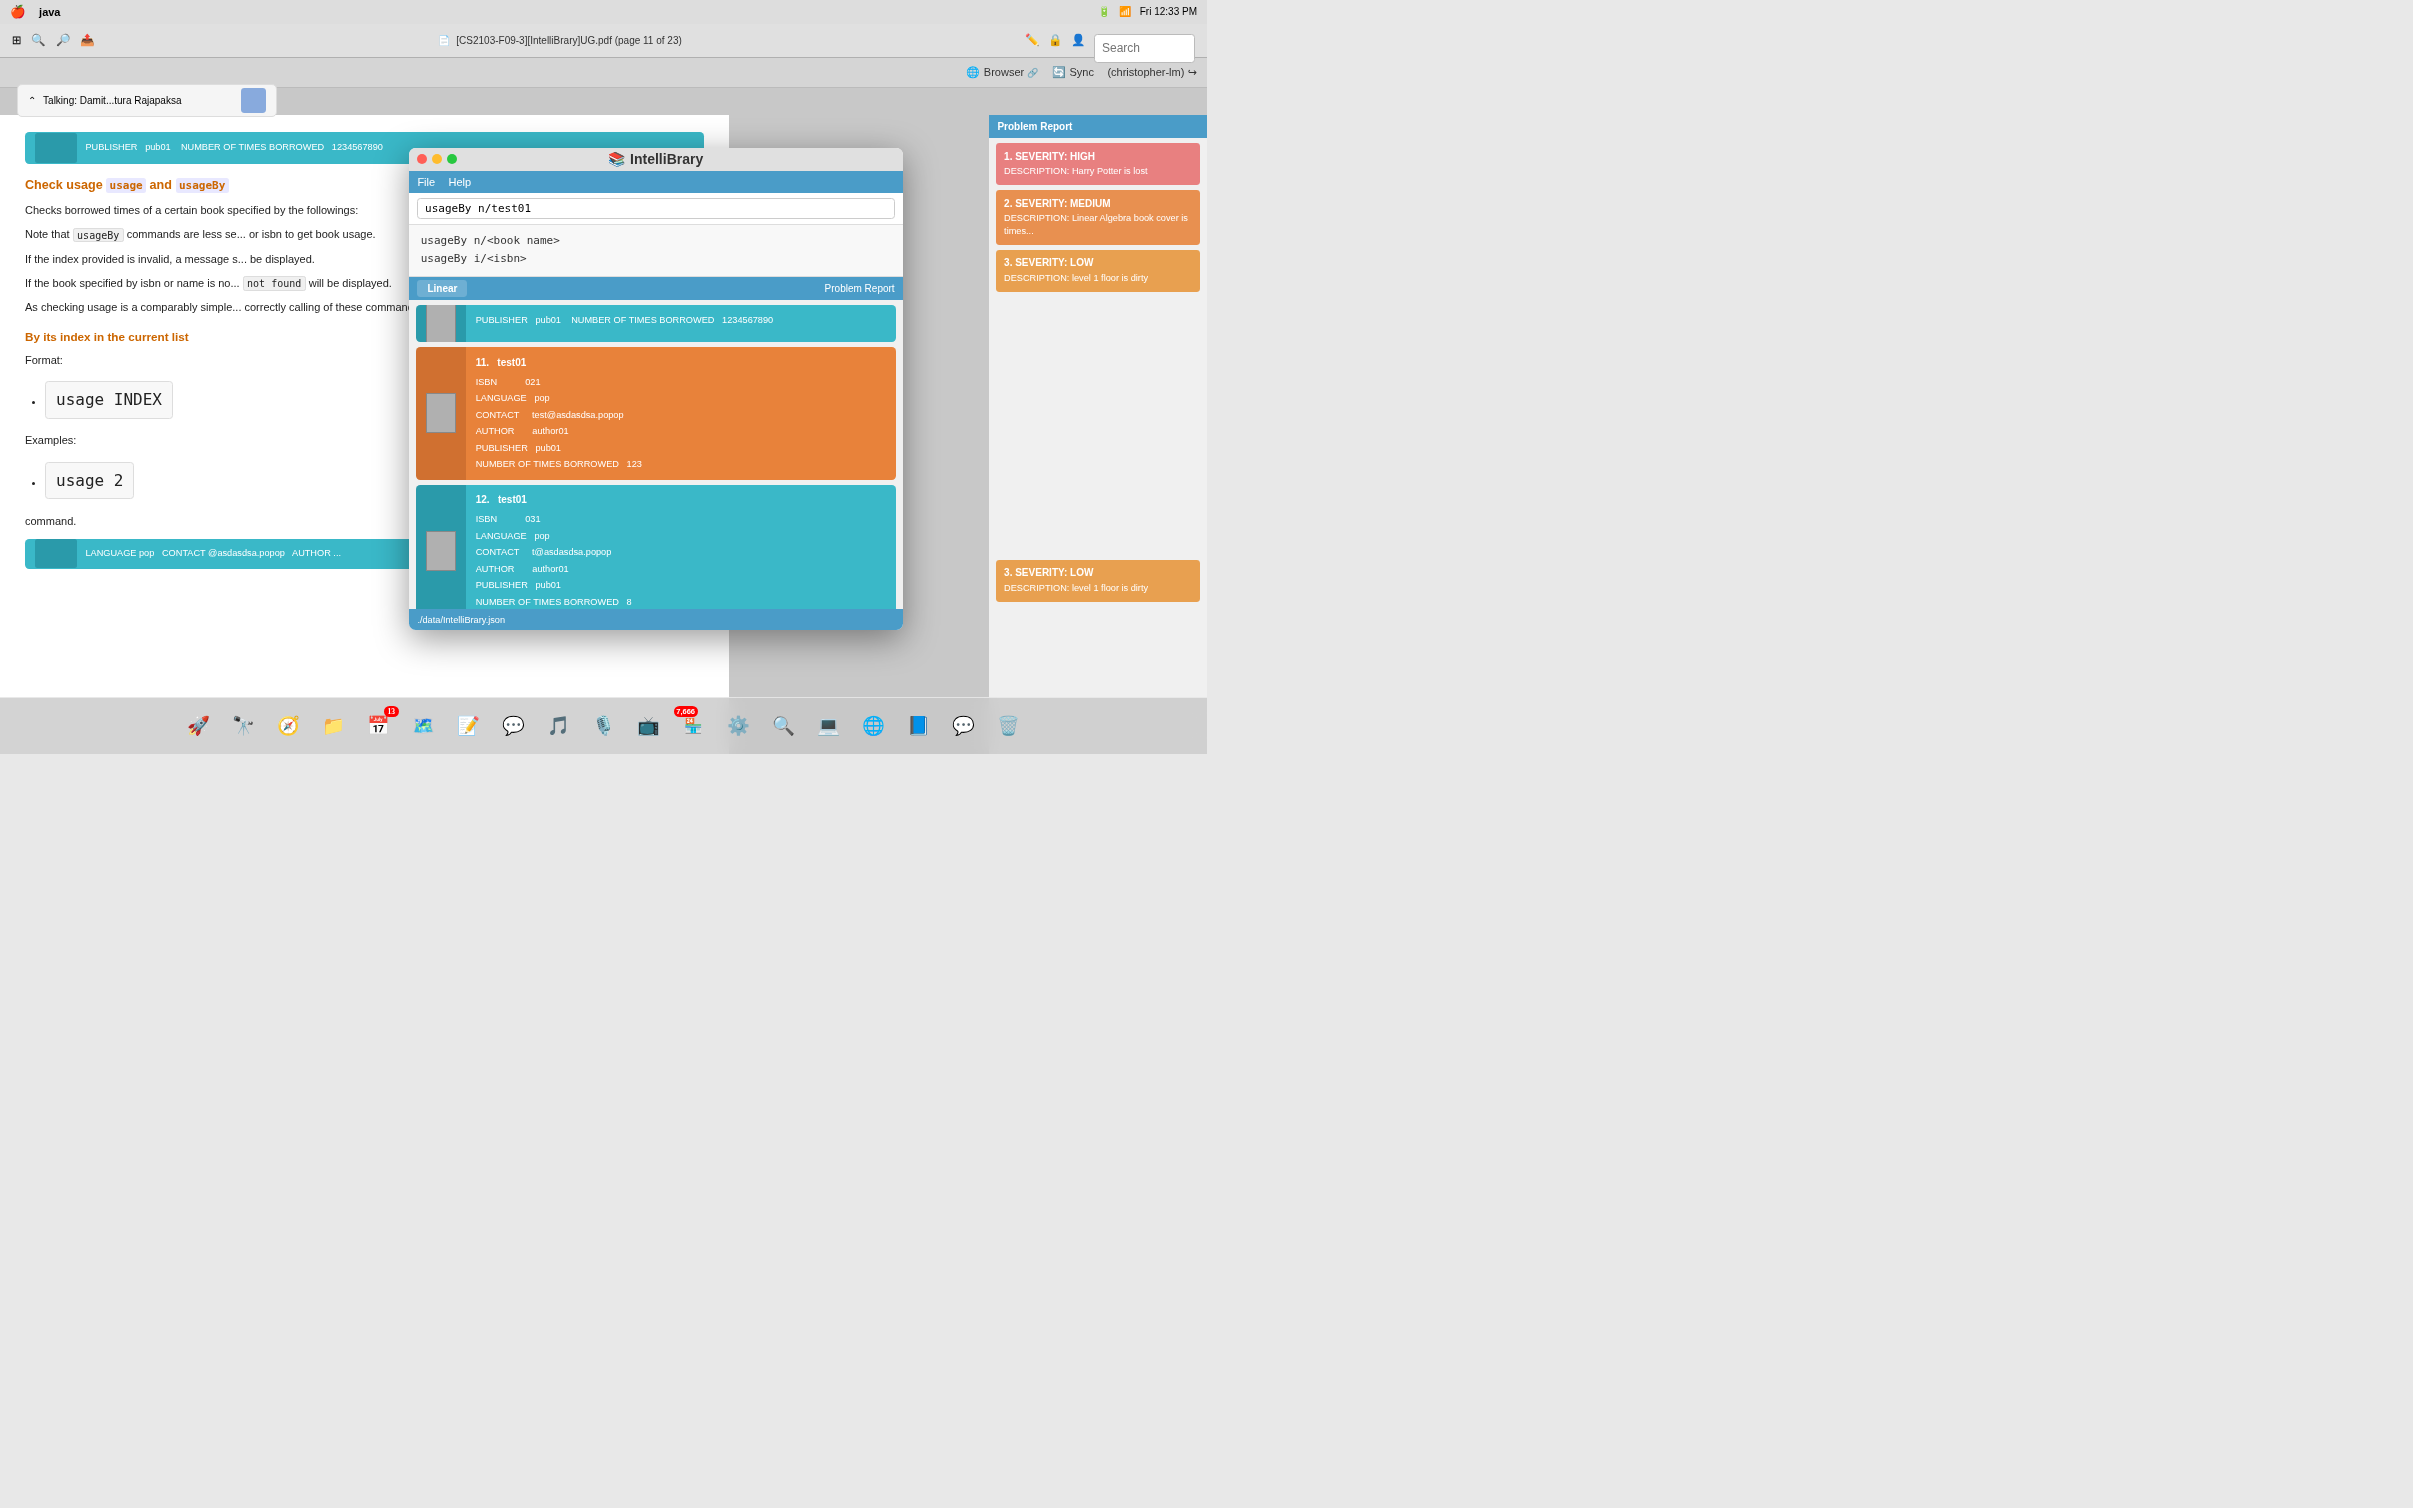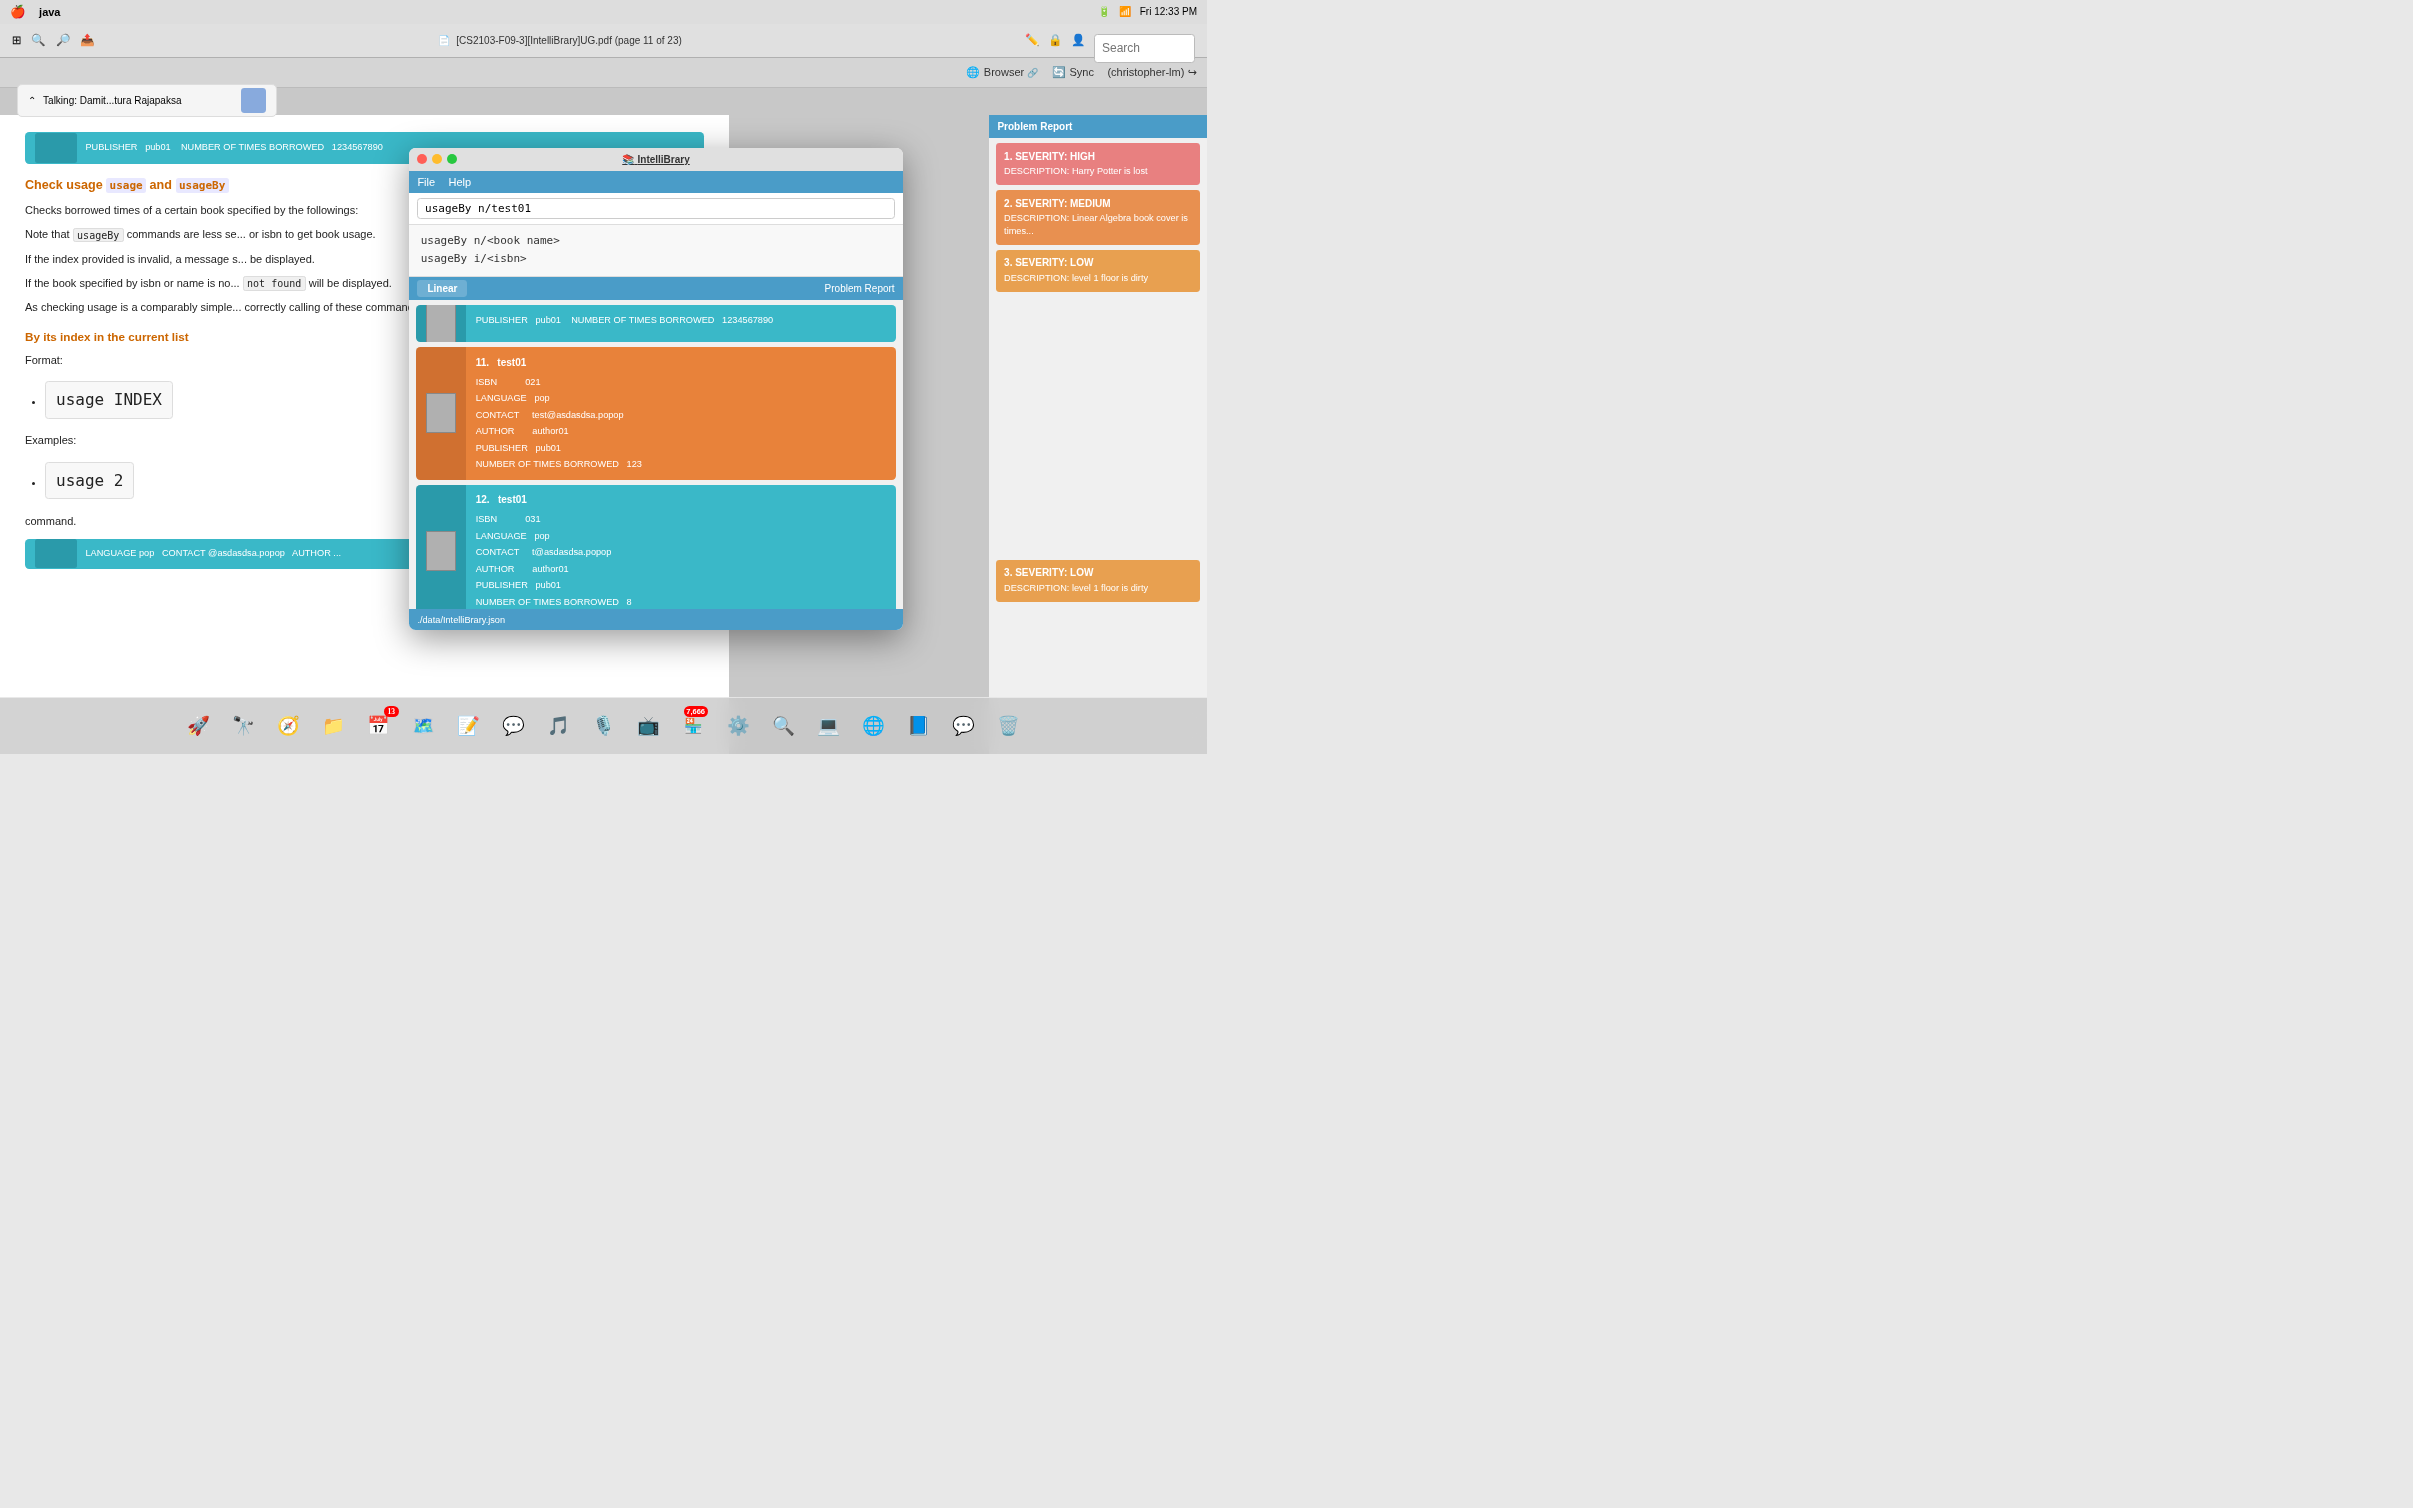--- a/index.html
+++ b/index.html
@@ -238,24 +238,23 @@
       border-radius: 50%;
       display: inline-block;
     }
     .dot-red { background: #ff5f57; }
     .dot-yellow { background: #febc2e; }
     .dot-green { background: #28c840; }
     .window-title-text {
       position: absolute;
       left: 50%;
       transform: translateX(-50%);
-      font-size: 10px;
+      font-size: 14px;
       font-weight: 600;
       color: #333;
-      text-decoration: underline;
     }
 
     .window-menubar {
       height: 22px;
       background: #4a9cc8;
       display: flex;
       align-items: center;
       padding: 0 8.4px;
       gap: 13.4px;
     }
@@ -626,21 +625,21 @@
     📅
     <span class="badge">13</span>
   </div>
   <div class="dock-item">🗺️</div>
   <div class="dock-item">📝</div>
   <div class="dock-item">💬</div>
   <div class="dock-item">🎵</div>
   <div class="dock-item">🎙️</div>
   <div class="dock-item">📺</div>
   <div class="dock-item" style="font-size:15px;">
-    <span style="position:absolute;top:0;right:6px;background:red;color:#fff;font-size:7.5px;border-radius:6.7px;padding:0.8px 2.5px;font-weight:700;">7,666</span>
+    <span style="position:absolute;top:0;right:16px;background:red;color:#fff;font-size:7.5px;border-radius:6.7px;padding:0.8px 2.5px;font-weight:700;">7,666</span>
     🏪
   </div>
   <div class="dock-item">⚙️</div>
   <div class="dock-item">🔍</div>
   <div class="dock-item">💻</div>
   <div class="dock-item">🌐</div>
   <div class="dock-item">📘</div>
   <div class="dock-item">💬</div>
   <div class="dock-item">🗑️</div>
 </div>

